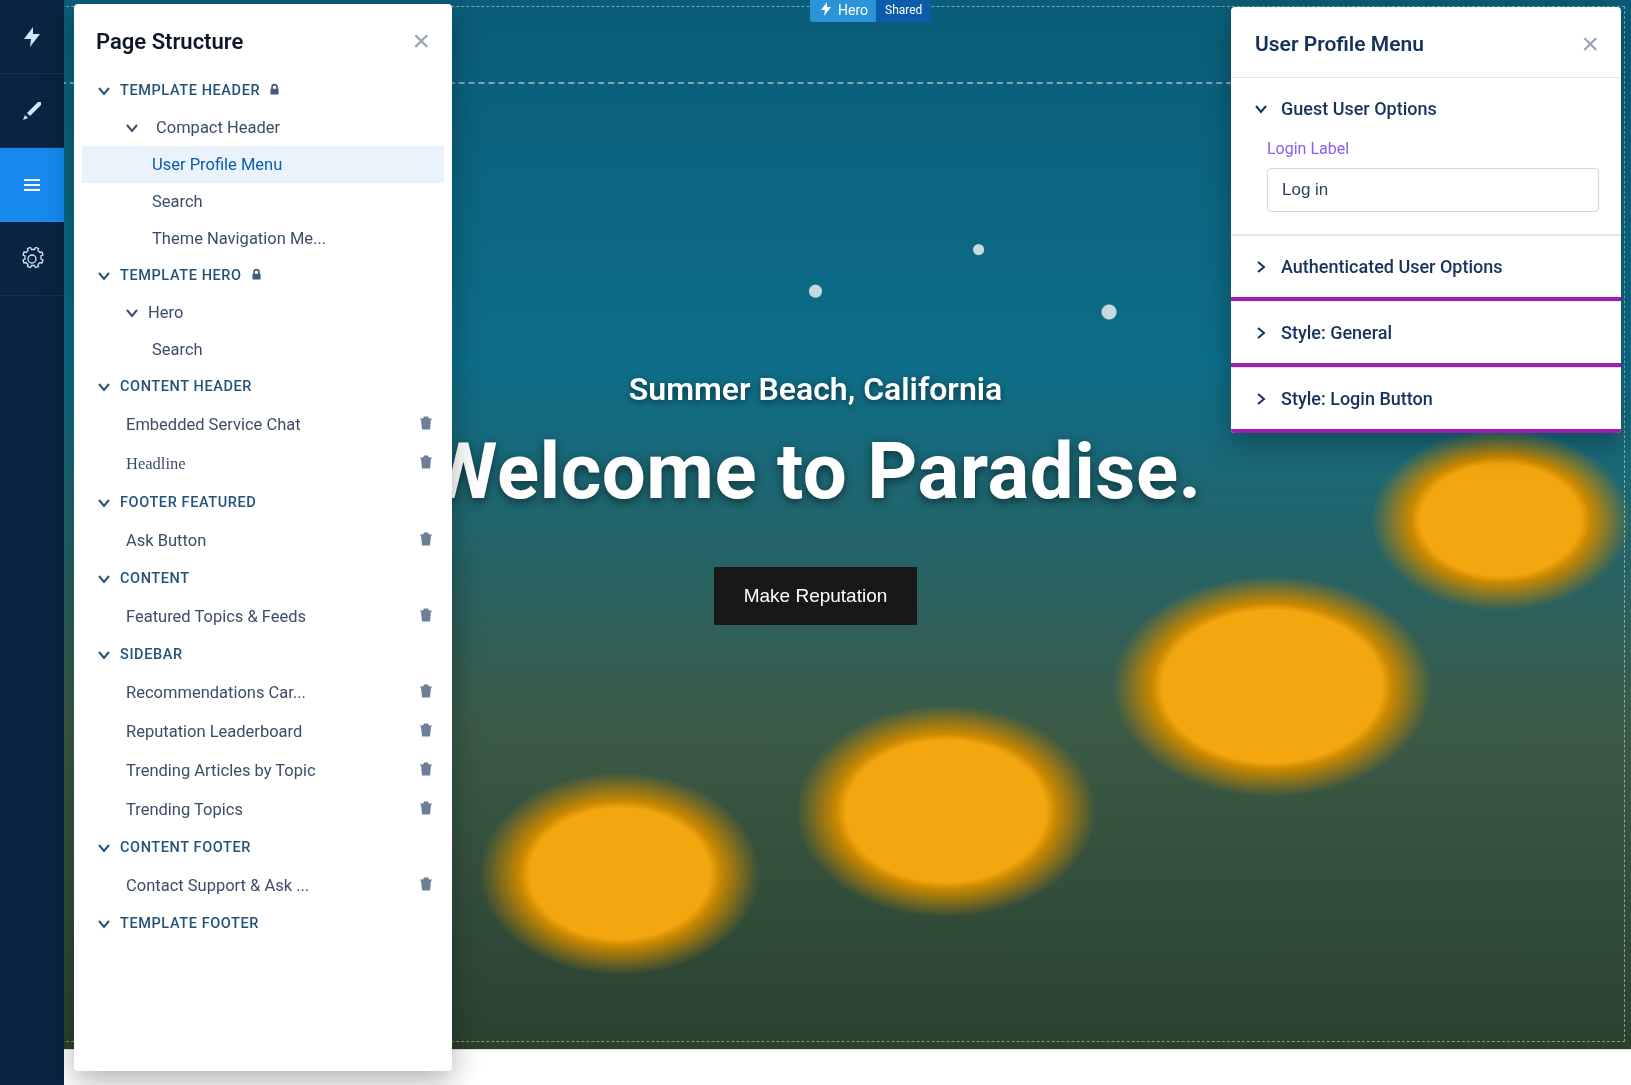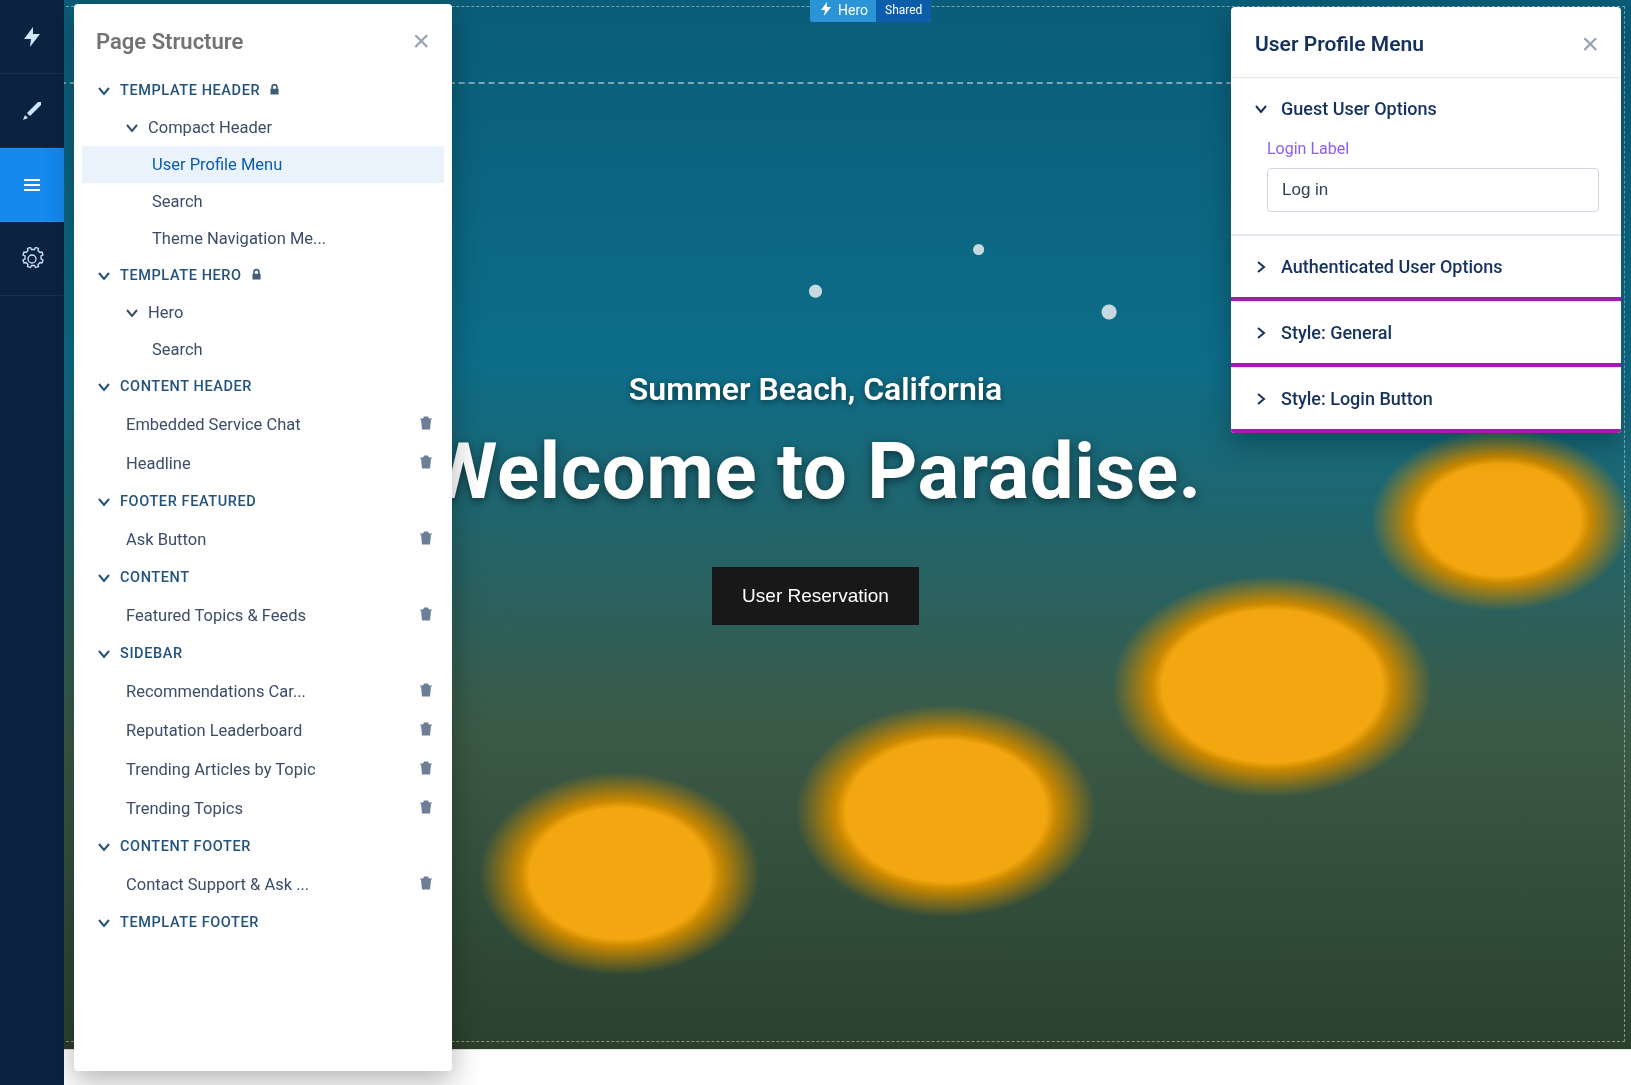--- a/index.html
+++ b/index.html
@@ -126,21 +126,21 @@
   width: 378px; height: 1067px;
   background: #fff; border-radius: 4px;
   box-shadow: 0 10px 30px rgba(0,0,0,0.3);
   z-index: 10;
   overflow: hidden;
 }
 .ps-header {
   display: flex; align-items: center; justify-content: space-between;
   padding: 22px 22px 16px 22px;
 }
-.ps-title { font-size: 22px; color: #737373; font-weight: 600; }
+.ps-title { font-size: 22px; color: #0f172a; font-weight: 600; }
 .close-x {
   font-size: 30px; color: #97a2b3; line-height: 1;
   background: none; border: none; cursor: pointer; font-weight: 300;
 }
 
 .ps-body { padding: 0 8px 20px 8px; }
 
 .section-hdr {
   display: flex; align-items: center; gap: 8px;
   padding: 10px 6px 10px 14px;
@@ -230,21 +230,21 @@
 
   <div class="topnav">
     <span class="logo-i">i</span>
     <a href="#" class="active">Home</a>
     <a href="#">Top</a>
   </div>
 
   <div class="hero-center">
     <div class="hero-sub">Summer Beach, California</div>
     <div class="hero-title">Welcome to Paradise.</div>
-    <button class="hero-btn">User Reservation</button>
+    <button class="hero-btn">Make Reputation</button>
   </div>
 
   <div class="bottom-blank"></div>
 </div>
 
 <div class="rail">
   <div class="rail-item">
     <svg width="24" height="24" viewBox="0 0 24 24">
         <path d="M13 2 L4 14 H11 L10 22 L20 9 H13 Z" fill="#cbe8ff"></path>
       </svg>
@@ -275,21 +275,21 @@
       <div class="section-hdr">
         <svg class="chev-svg chev-down" viewBox="0 0 16 16">
           <path d="M5 3 L11 8 L5 13" fill="none" stroke="currentColor" stroke-width="2"></path>
         </svg>
         <span>TEMPLATE HEADER</span>
         <span class="lock"><svg width="13" height="13" viewBox="0 0 16 16">
             <path d="M4 7V5a4 4 0 118 0v2h1v7H3V7h1zm2 0h4V5a2 2 0 10-4 0v2z" fill="#425d7a"></path>
           </svg></span>
       </div>
       <div class="tree-item l2" style="padding-left: 42px;">
-        <span style="display:flex;align-items:center;gap:8px">
+        <span style="display:flex;align-items:center;gap:16px">
           <svg class="chev-svg chev-down" viewBox="0 0 16 16">
             <path d="M5 3 L11 8 L5 13" fill="none" stroke="currentColor" stroke-width="2"></path>
           </svg>
           <span>Compact Header</span>
         </span>
       </div>
       <div class="tree-item l3 selected">
         <span>User Profile Menu</span>
       </div>
       <div class="tree-item l3">
@@ -323,21 +323,21 @@
           <path d="M5 3 L11 8 L5 13" fill="none" stroke="currentColor" stroke-width="2"></path>
         </svg>
         <span>CONTENT HEADER</span>
       </div>
       <div class="tree-item" style="padding-left: 44px;">
         <span>Embedded Service Chat</span>
         <span class="trash"><svg width="16" height="17" viewBox="0 0 16 16">
             <path d="M3 5h10l-1 10H4L3 5zm3-3h4l1 2H5l1-2zM2 4h12v1H2z" fill="#6d7f97"></path>
           </svg></span>
       </div>
-      <div class="tree-item" style="padding-left: 44px;">
+      <div class="tree-item" style="padding-left: 44px; font-family: Liberation Serif, serif;">
         <span>Headline</span>
         <span class="trash"><svg width="16" height="17" viewBox="0 0 16 16">
             <path d="M3 5h10l-1 10H4L3 5zm3-3h4l1 2H5l1-2zM2 4h12v1H2z" fill="#6d7f97"></path>
           </svg></span>
       </div>
       <div class="section-hdr">
         <svg class="chev-svg chev-down" viewBox="0 0 16 16">
           <path d="M5 3 L11 8 L5 13" fill="none" stroke="currentColor" stroke-width="2"></path>
         </svg>
         <span>FOOTER FEATURED</span>

